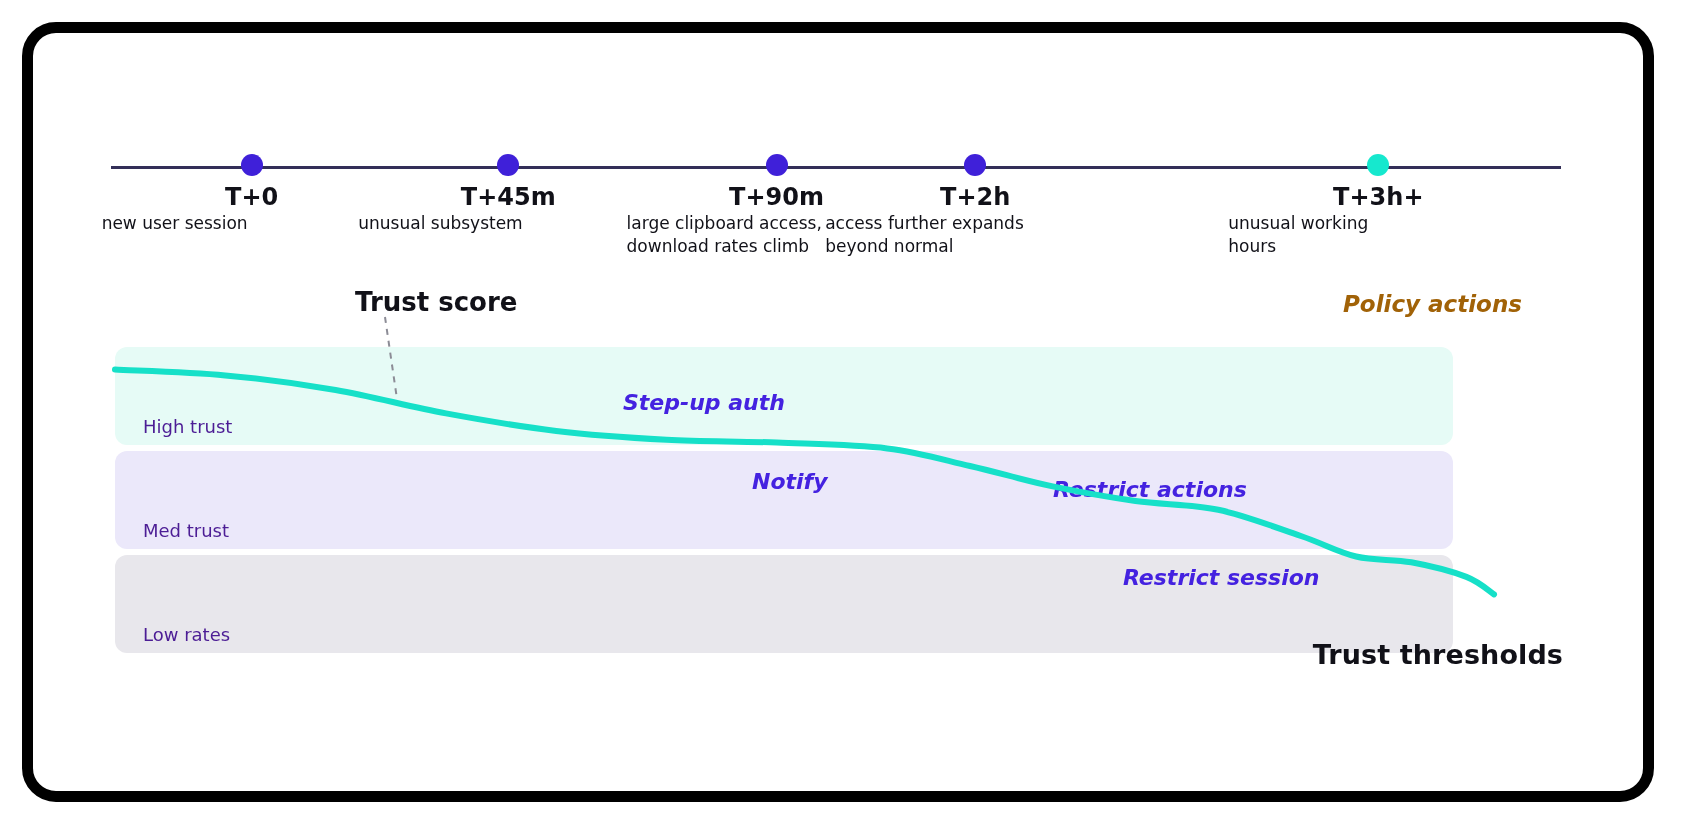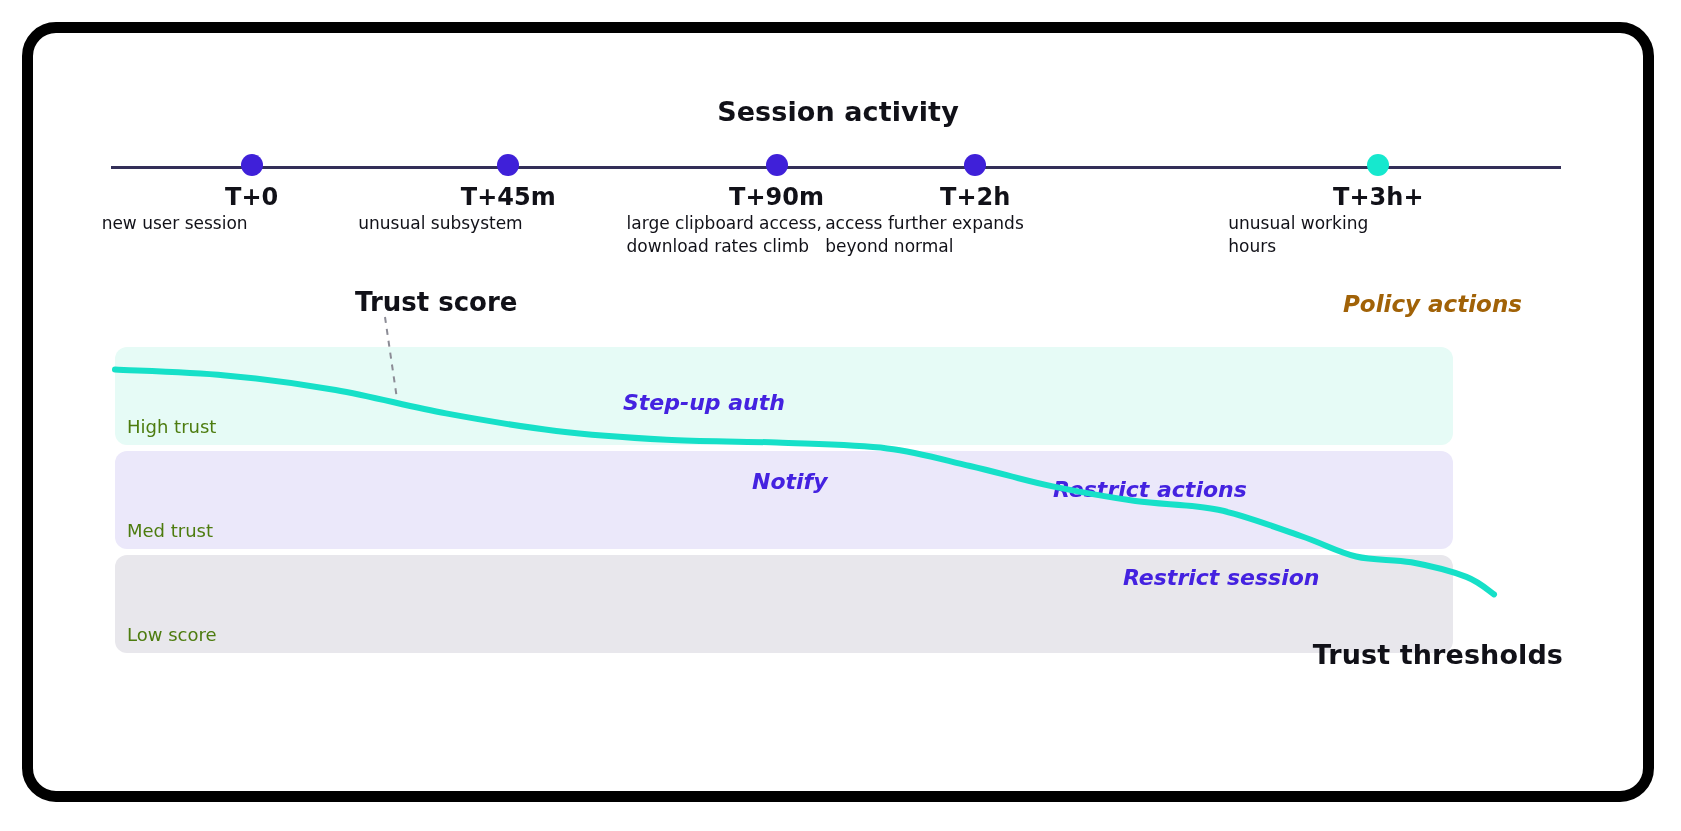--- a/index.html
+++ b/index.html
@@ -114,25 +114,25 @@
     position: absolute;
     left: 82px;
     width: 1338px;
     border-radius: 12px;
   }
   #band-high { top: 314px; height: 98px; background: #e6fbf6; }
   #band-med  { top: 418px; height: 98px; background: #ebe8fa; }
   #band-low  { top: 522px; height: 98px; background: #e8e7ec; }
   .band-label {
     position: absolute;
-    left: 12px;
+    left: 28px;
     bottom: 8px;
     font-size: 18px;
     font-weight: 400;
-    color: #4d7c0f;
+    color: #4c1d95;
     white-space: nowrap;
   }
 
   
   .policy-note {
     position: absolute;
     font-size: 22px;
     font-weight: 700;
     font-style: italic;
     color: #4422e0;
@@ -151,21 +151,20 @@
     height: 758px;
     pointer-events: none;
   }
 </style>
 </head>
 <body>
 
 <div id="frame">
   <div id="canvas">
 
-    <div class="h-title" id="session-title">Session activity</div>
 
     <div id="timeline-axis"></div>
     <div id="timeline-events">
         <div class="tl-event" style="left: 218.65px;">
           <div class="tl-dot"></div>
           <div class="tl-time">T+0</div>
           <div class="tl-desc">new user session</div>
         </div>
         <div class="tl-event" style="left: 475.3px;">
           <div class="tl-dot"></div>
@@ -193,21 +192,21 @@
 
     <div id="policy-actions-label">Policy actions</div>
 
     <div class="band" id="band-high">
       <span class="band-label">High trust</span>
     </div>
     <div class="band" id="band-med">
       <span class="band-label">Med trust</span>
     </div>
     <div class="band" id="band-low">
-      <span class="band-label">Low score</span>
+      <span class="band-label">Low rates</span>
     </div>
 
     <div class="policy-note" id="policy-stepup">Step-up auth</div>
     <div class="policy-note" id="policy-notify">Notify</div>
     <div class="policy-note" id="policy-restrict">Restrict actions</div>
     <div class="policy-note" id="policy-terminate">Restrict session</div>
 
     <svg id="overlay" viewBox="0 0 1610 758" preserveAspectRatio="none">
       <path id="leader-line" d="M 352,284 L 364,366" stroke="#8c8c96" stroke-width="2" stroke-dasharray="6 6" fill="none"></path>
       <path id="trust-curve" fill="none" stroke="#16e0c8" stroke-width="6" stroke-linecap="round" stroke-linejoin="round" d="M 82.0,336.6 C 100.4,337.6 155.5,339.0 192.3,342.4 C 229.1,345.8 265.9,350.7 302.6,357.0 C 339.4,363.4 376.2,373.6 413.0,380.4 C 449.7,387.2 486.5,393.5 523.3,397.9 C 560.1,402.3 596.8,404.7 633.6,406.7 C 670.4,408.6 707.1,408.1 743.9,409.6 C 780.7,411.1 822.1,411.5 854.2,415.4 C 886.4,419.3 909.4,426.6 937.0,433.0 C 964.6,439.3 992.1,447.6 1019.7,453.4 C 1047.3,459.2 1074.9,464.1 1102.5,468.0 C 1130.0,471.9 1157.6,470.9 1185.2,476.8 C 1212.8,482.6 1245.0,495.3 1267.9,503.0 C 1290.9,510.8 1304.7,519.1 1323.1,523.5 C 1341.5,527.9 1359.9,525.9 1378.3,529.3 C 1396.6,532.7 1419.6,538.6 1433.4,543.9 C 1447.2,549.3 1456.4,558.5 1461.0,561.4"></path>

